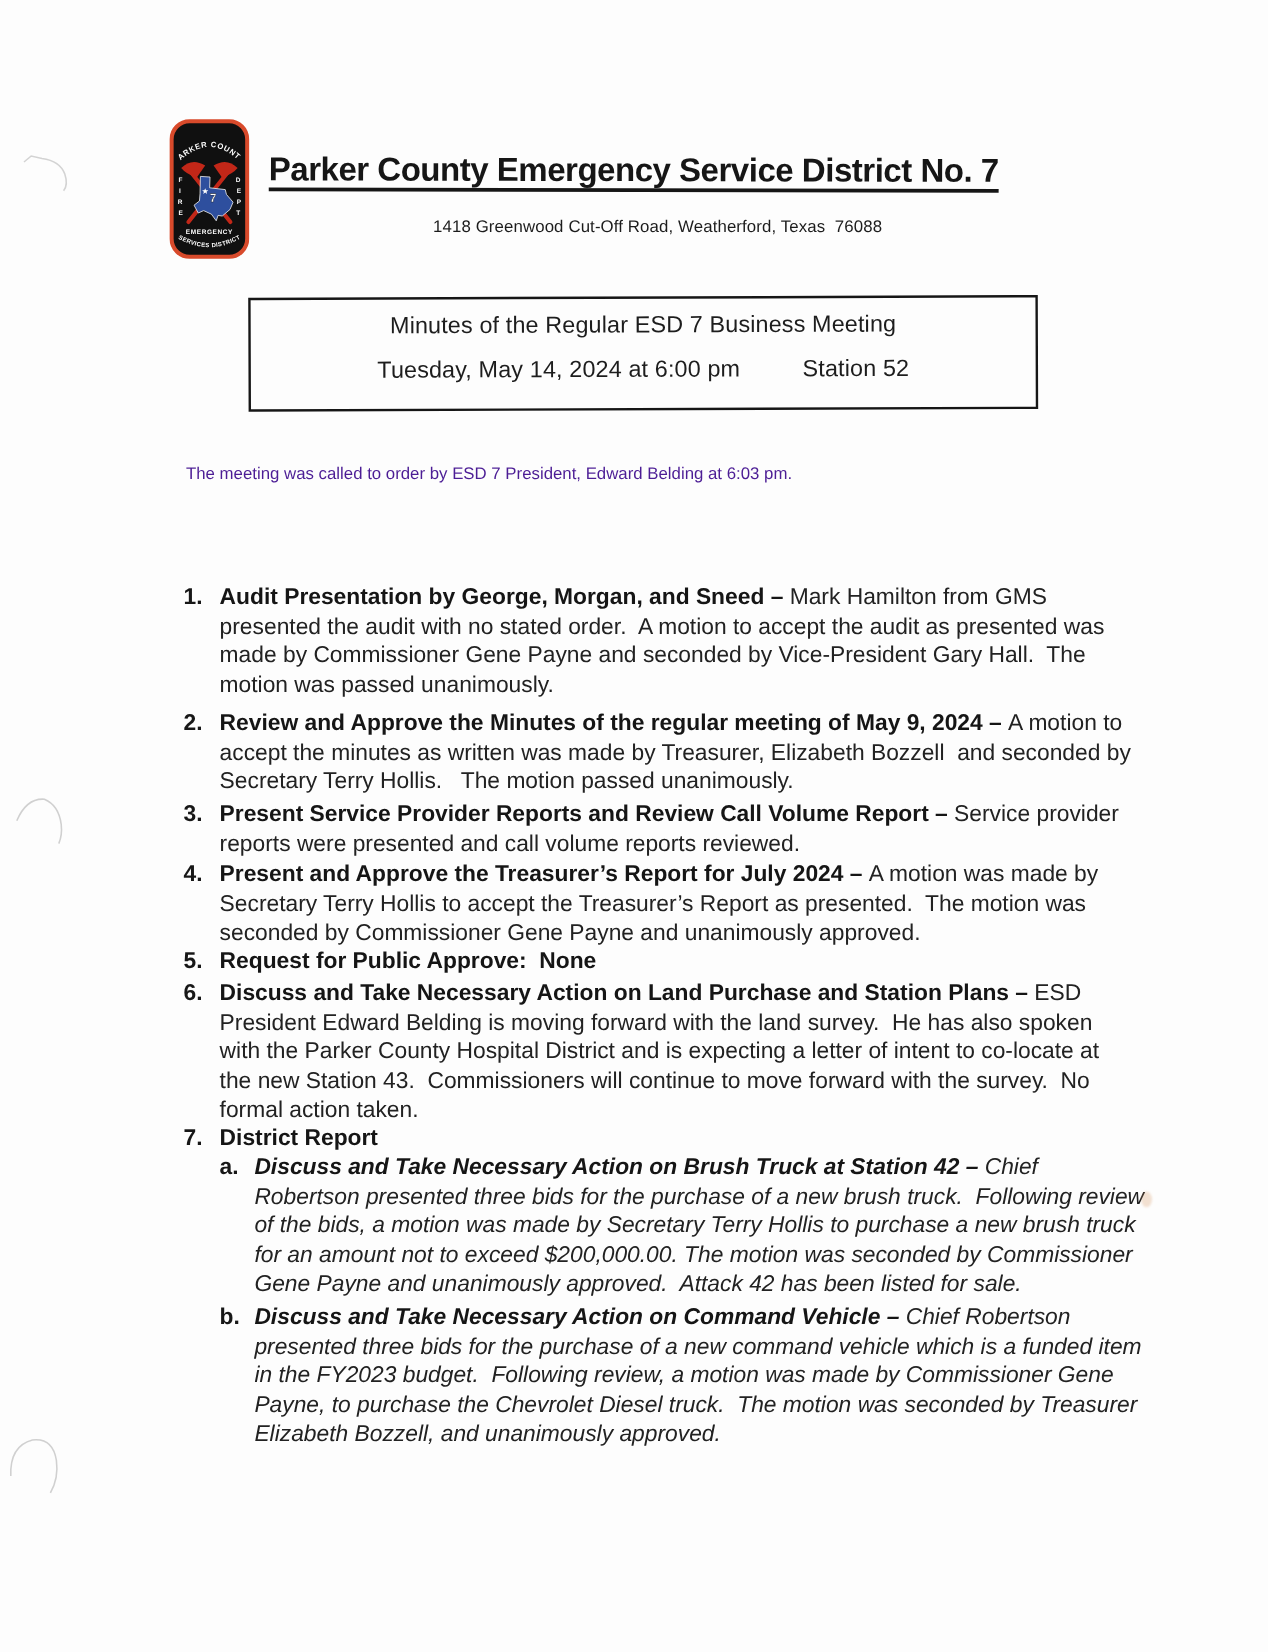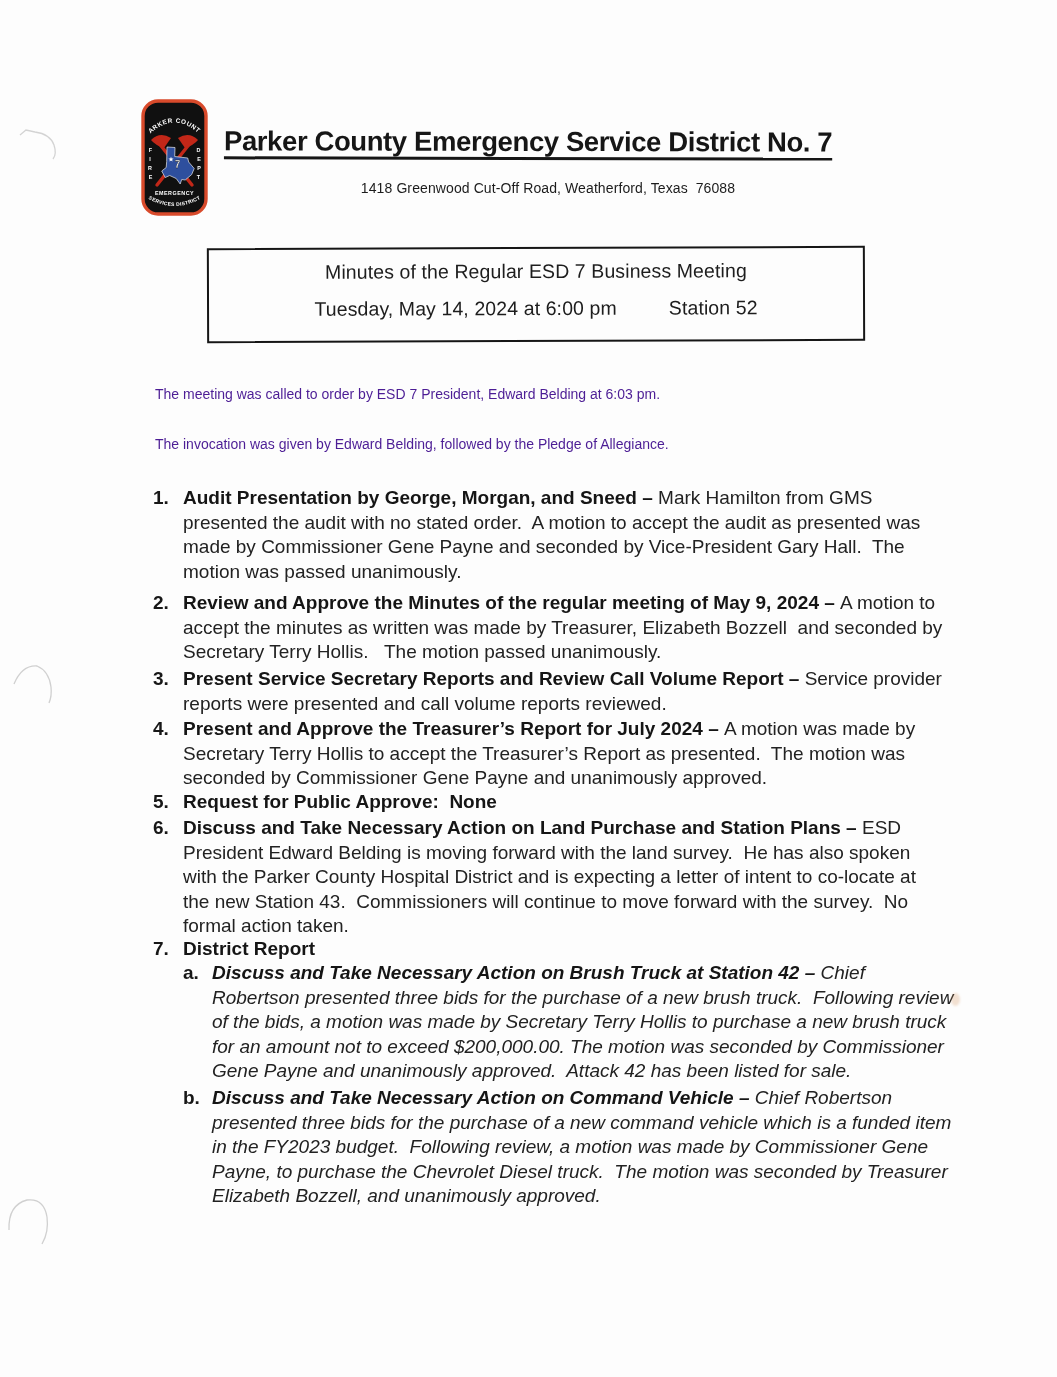--- a/index.html
+++ b/index.html
@@ -113,35 +113,34 @@
 
   <div class="meeting-box">
     <div class="line1">Minutes of the Regular ESD 7 Business Meeting</div>
     <div class="line2">
       <span>Tuesday, May 14, 2024 at 6:00 pm</span>
       <span>Station 52</span>
     </div>
   </div>
 
   <div class="para" style="top:382px">The meeting was called to order by ESD 7 President, Edward Belding at 6:03 pm.</div>
-  <div class="para" style="top:432px">The invocation was given by Edward Belding, followed by the Pledge of Allegiance.</div>
 
   <div class="item" style="top:486px">
     <span class="num">1.</span>
     <span class="body"><span class="bold">Audit Presentation by George, Morgan, and Sneed – </span><span>Mark Hamilton from GMS presented the audit with no stated order.  A motion to accept the audit as presented was made by Commissioner Gene Payne and seconded by Vice-President Gary Hall.  The motion was passed unanimously.</span></span>
   </div>
 
   <div class="item" style="top:591px">
     <span class="num">2.</span>
     <span class="body"><span class="bold">Review and Approve the Minutes of the regular meeting of May 9, 2024 – </span><span>A motion to accept the minutes as written was made by Treasurer, Elizabeth Bozzell  and seconded by Secretary Terry Hollis.   The motion passed unanimously.</span></span>
   </div>
 
   <div class="item" style="top:667px">
     <span class="num">3.</span>
-    <span class="body"><span class="bold">Present Service Secretary Reports and Review Call Volume Report – </span><span>Service provider reports were presented and call volume reports reviewed.</span></span>
+    <span class="body"><span class="bold">Present Service Provider Reports and Review Call Volume Report – </span><span>Service provider reports were presented and call volume reports reviewed.</span></span>
   </div>
 
   <div class="item" style="top:717px">
     <span class="num">4.</span>
     <span class="body"><span class="bold">Present and Approve the Treasurer’s Report for July 2024 – </span><span>A motion was made by Secretary Terry Hollis to accept the Treasurer’s Report as presented.  The motion was seconded by Commissioner Gene Payne and unanimously approved.</span></span>
   </div>
 
   <div class="item" style="top:790px">
     <span class="num">5.</span>
     <span class="body"><span class="bold">Request for Public Approve:  None</span></span>

